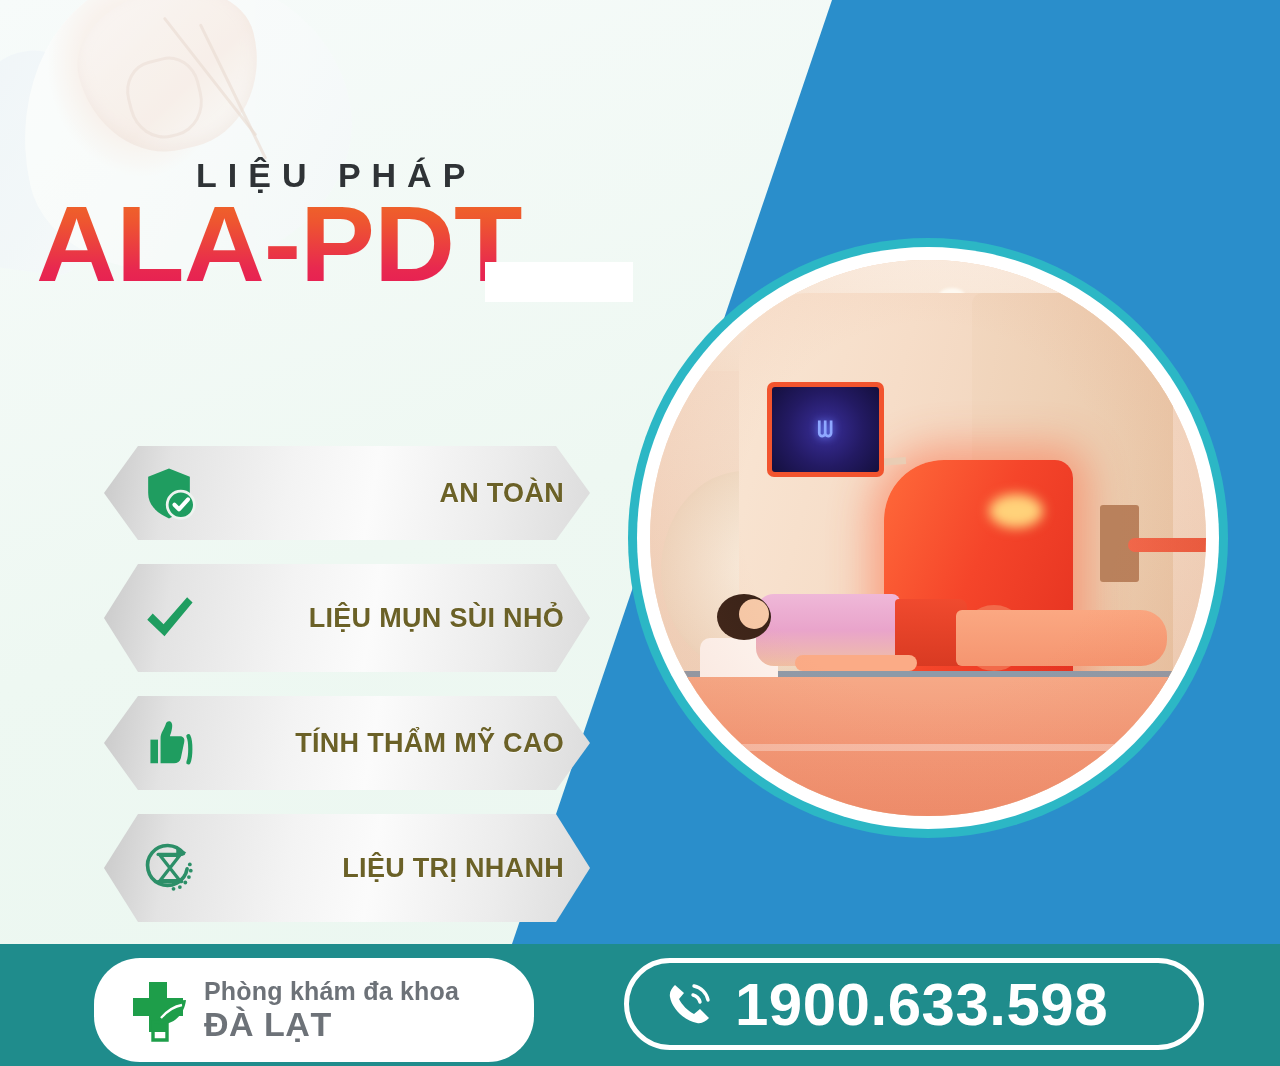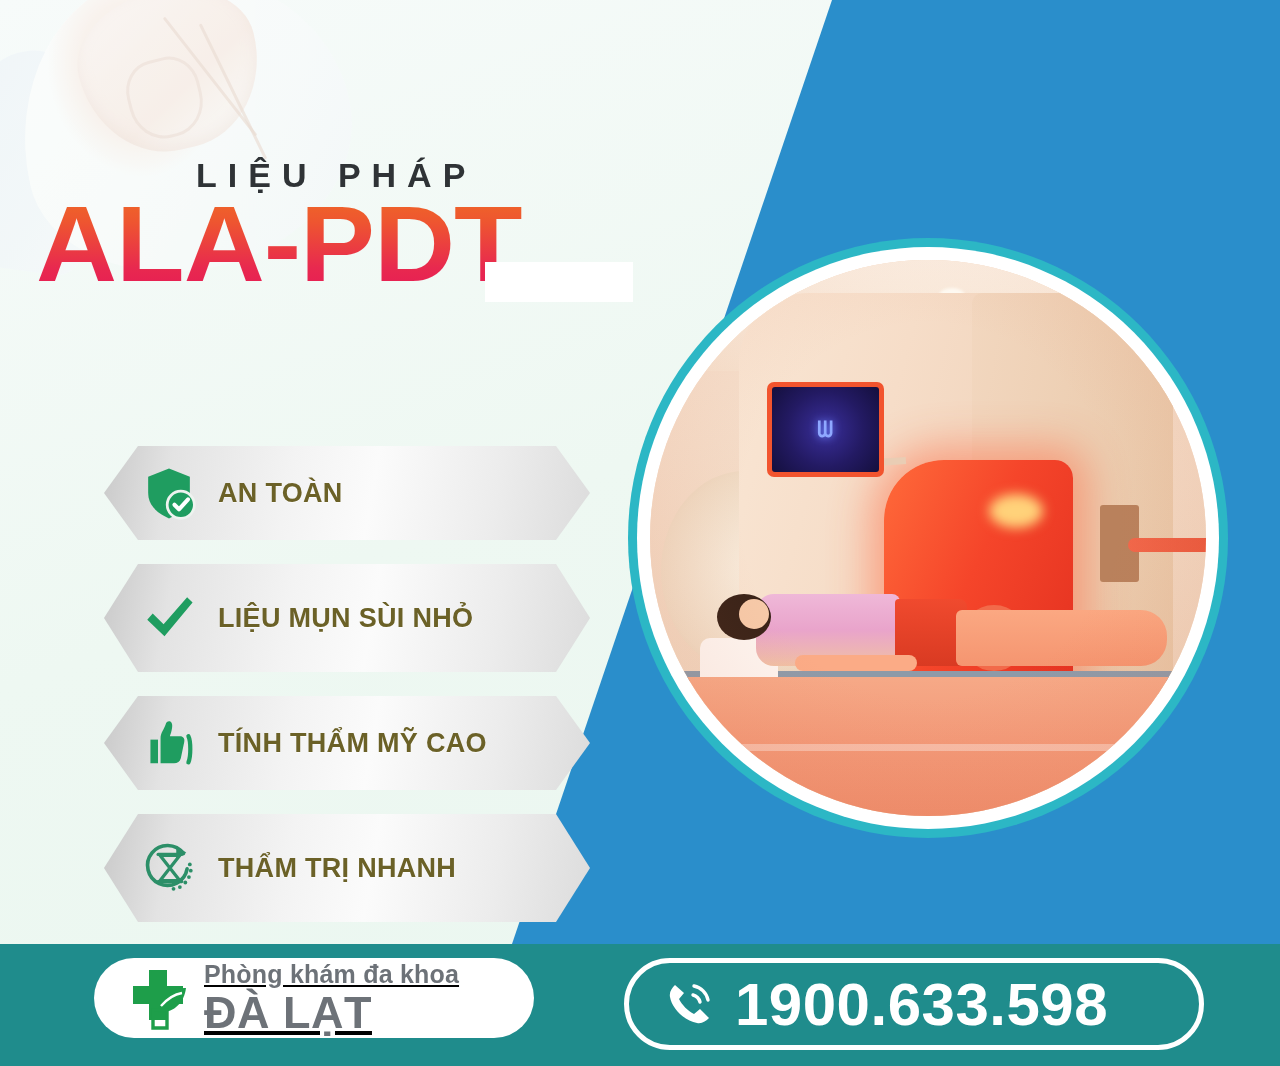--- a/index.html
+++ b/index.html
@@ -124,20 +124,21 @@
     position: relative;
     width: 486px;
     margin-bottom: 24px;
     display: flex;
     align-items: center;
     background: linear-gradient(100deg, #c9c9c9 0%, #e3e3e3 14%, #f3f3f3 38%, #fbfbfb 55%, #ececec 80%, #dcdcdc 100%);
     clip-path: polygon(0 50%, 34px 0, calc(100% - 34px) 0, 100% 50%, calc(100% - 34px) 100%, 34px 100%);
     filter: drop-shadow(1px 3px 3px rgba(90,100,95,0.30));
     box-sizing: border-box;
     padding: 0 26px 0 34px;
+    justify-content: space-between;
   }
   .plaque.h1 { height: 94px; }
   .plaque.h2 { height: 108px; }
 
   .plaque-icon {
     width: 62px;
     min-width: 62px;
     height: 62px;
     display: flex;
     align-items: center;
@@ -336,39 +337,38 @@
     bottom: 0;
     width: 1280px;
     height: 122px;
     background: #1f8c8c;
   }
   .clinic-pill {
     position: absolute;
     left: 94px;
     top: 14px;
     width: 440px;
-    height: 80px;
+    height: 104px;
     background: #ffffff;
     border-radius: 46px;
     display: flex;
     align-items: center;
     padding-left: 26px;
     box-sizing: border-box;
-    text-decoration: underline;
   }
   .clinic-logo { width: 74px; min-width: 74px; height: 72px; margin-right: 10px; }
   .clinic-text { line-height: 1; }
   .clinic-sub {
     font-size: 25px;
     font-weight: 700;
     color: #6d7278;
     letter-spacing: 0.2px;
   }
   .clinic-name {
-    font-size: 45px;
+    font-size: 34px;
     font-weight: 800;
     color: #6d7278;
     letter-spacing: 0.5px;
     margin-top: 3px;
   }
   .phone-pill {
     position: absolute;
     left: 624px;
     top: 14px;
     width: 580px;
@@ -498,21 +498,21 @@
             <circle cx="50" cy="48" r="2.1"></circle>
             <circle cx="44" cy="53" r="2.1"></circle>
             <circle cx="37" cy="55" r="2.1"></circle>
           </g>
           <path d="M22 18 L44 18 L33 32 L44 46 L22 46 L33 32 Z" fill="none" stroke="#2c8f68" stroke-width="3.6" stroke-linejoin="round"></path>
           <path d="M20 17 L46 17" stroke="#2c8f68" stroke-width="3.6" stroke-linecap="round"></path>
           <path d="M20 47 L46 47" stroke="#2c8f68" stroke-width="3.6" stroke-linecap="round"></path>
         </svg>
       </div>
       <div class="plaque-label">
-        <span class="l2">THẨM TRỊ NHANH</span>
+        <span class="l2">LIỆU TRỊ NHANH</span>
       </div>
     </div>
 
   </div>
 
   <div class="footer">
 
     <div class="clinic-pill">
       <div class="clinic-logo">
         <svg viewBox="0 0 74 72" width="74" height="72" aria-hidden="true">

